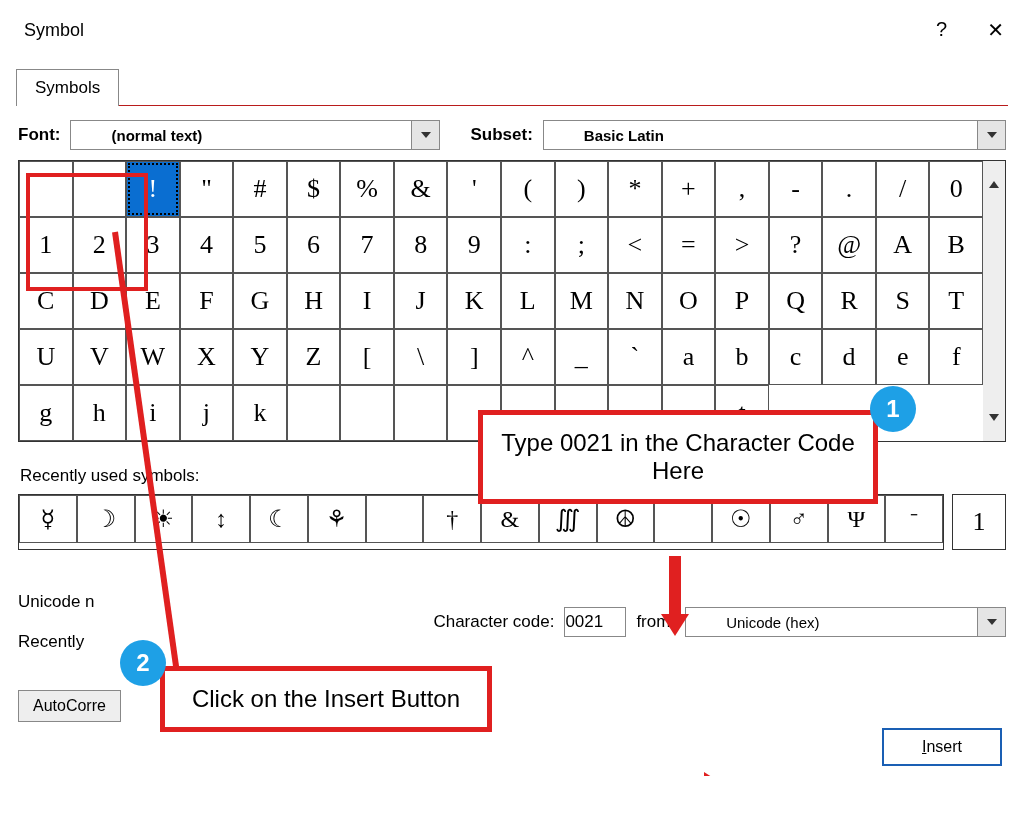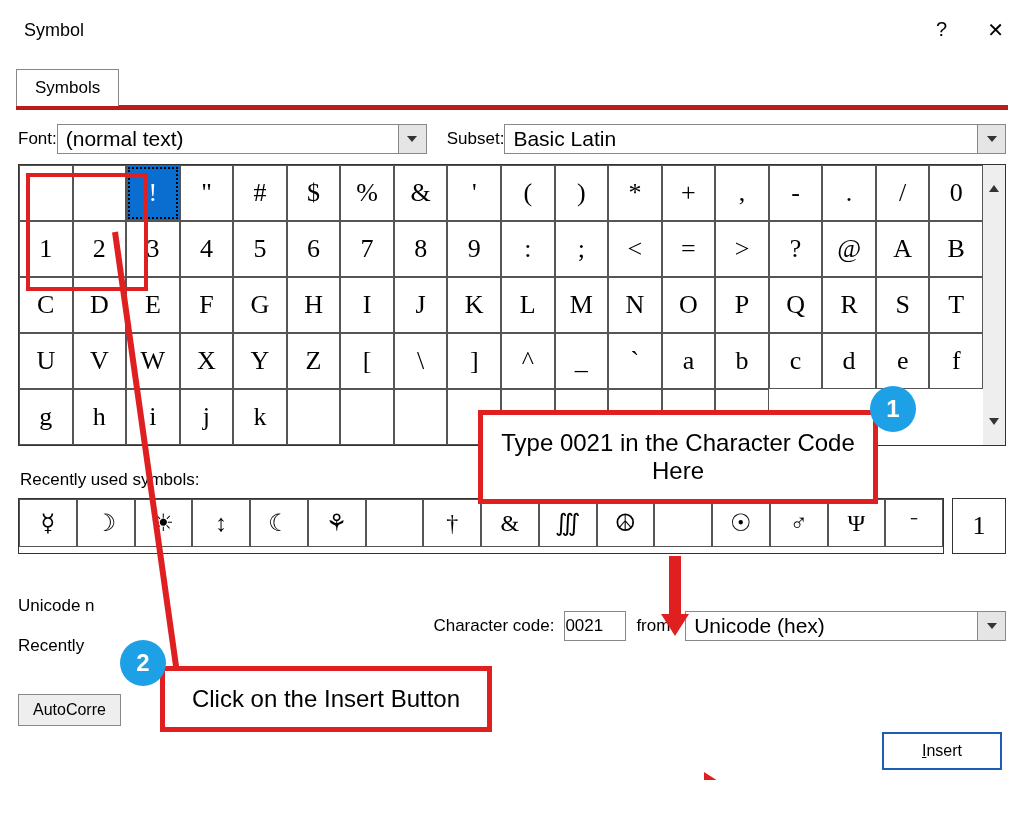--- a/index.html
+++ b/index.html
@@ -13,44 +13,44 @@
     .title-bar {
       display: flex;
       justify-content: space-between;
       align-items: center;
       padding: 8px 4px 16px 8px;
       font-size: 18px;
     }
     .title-right { display: flex; gap: 40px; font-size: 20px; }
     .tabs {
       display: flex;
-      border-bottom: 5px solid #b91c1c;
+      border-bottom: 1px solid #b91c1c;
       margin-top: 10px;
     }
     .tab {
       padding: 8px 18px;
       border: 1px solid #888;
       border-bottom: none;
       background: #eee;
       font-size: 17px;
       position: relative;
       top: 1px;
     }
     .tab.active { background: #fff; }
     .tab-body { padding: 14px 2px; }
-    .row { display: flex; align-items: center; margin-bottom: 10px; }
+    .row { display: flex; align-items: center; gap: 10px; margin-bottom: 10px; font-weight: bold; }
     .label { font-size: 17px; }
     .dropdown {
       display: flex;
       align-items: center;
       border: 1px solid #888;
       height: 30px;
       flex: 1;
     }
-    .dropdown .value { flex: 1; padding: 0 8px; font-size: 21px; }
+    .dropdown .value { flex: 1; padding: 0 8px; font-size: 15px; margin-left: 32px; }
     .dd-btn {
       width: 28px; height: 28px;
       border-left: 1px solid #888;
       background: #e5e5e5;
       display: flex; align-items: center; justify-content: center;
     }
     .dd-btn::after { content:""; width:0;height:0;border-left:5px solid transparent;border-right:5px solid transparent;border-top:6px solid #333;}
     
     .grid-wrap { display: flex; border: 1px solid #333; }
     .grid {

